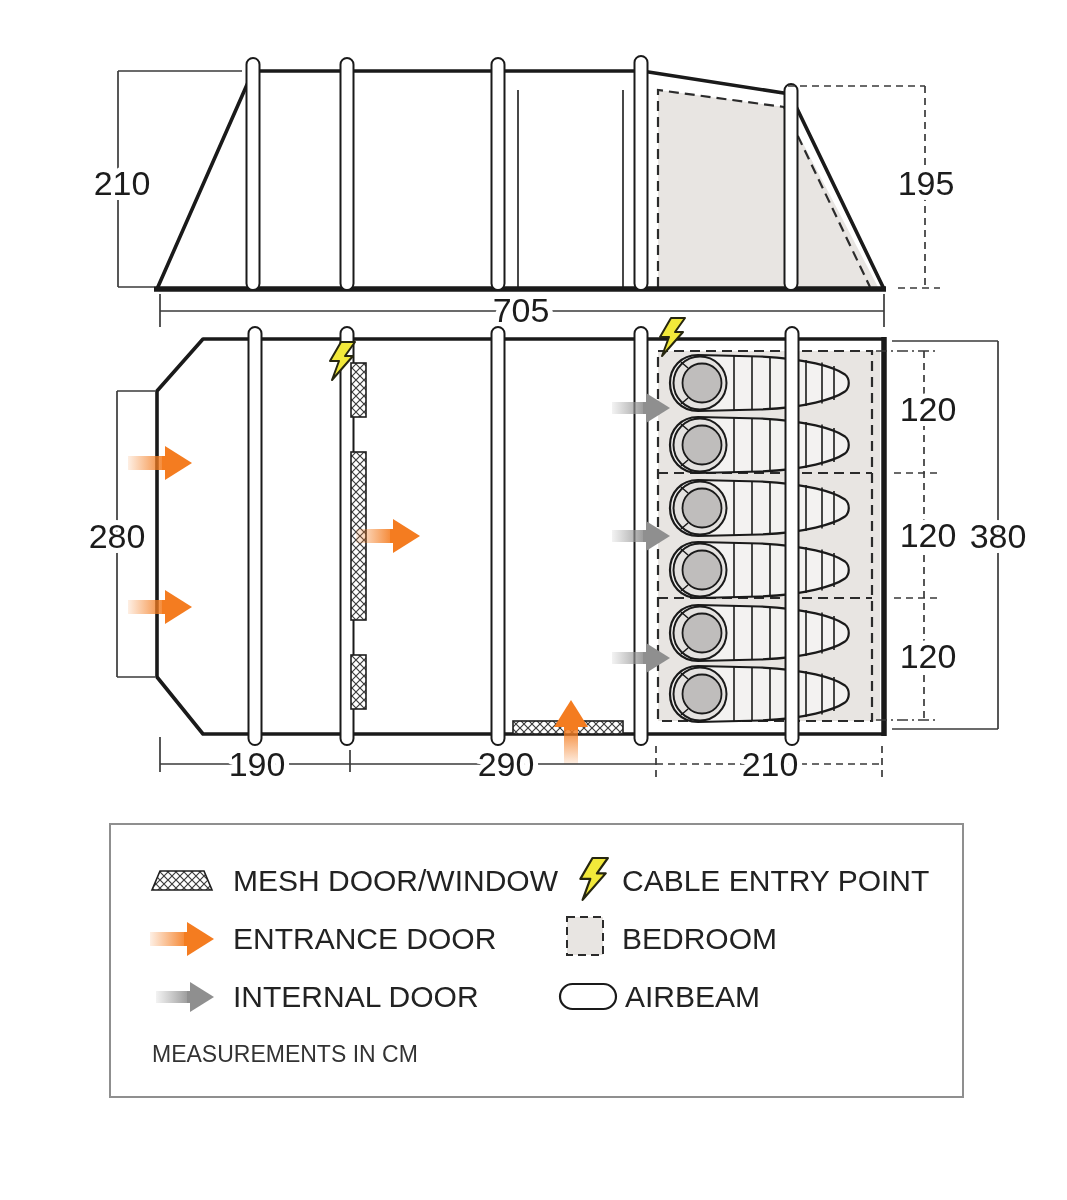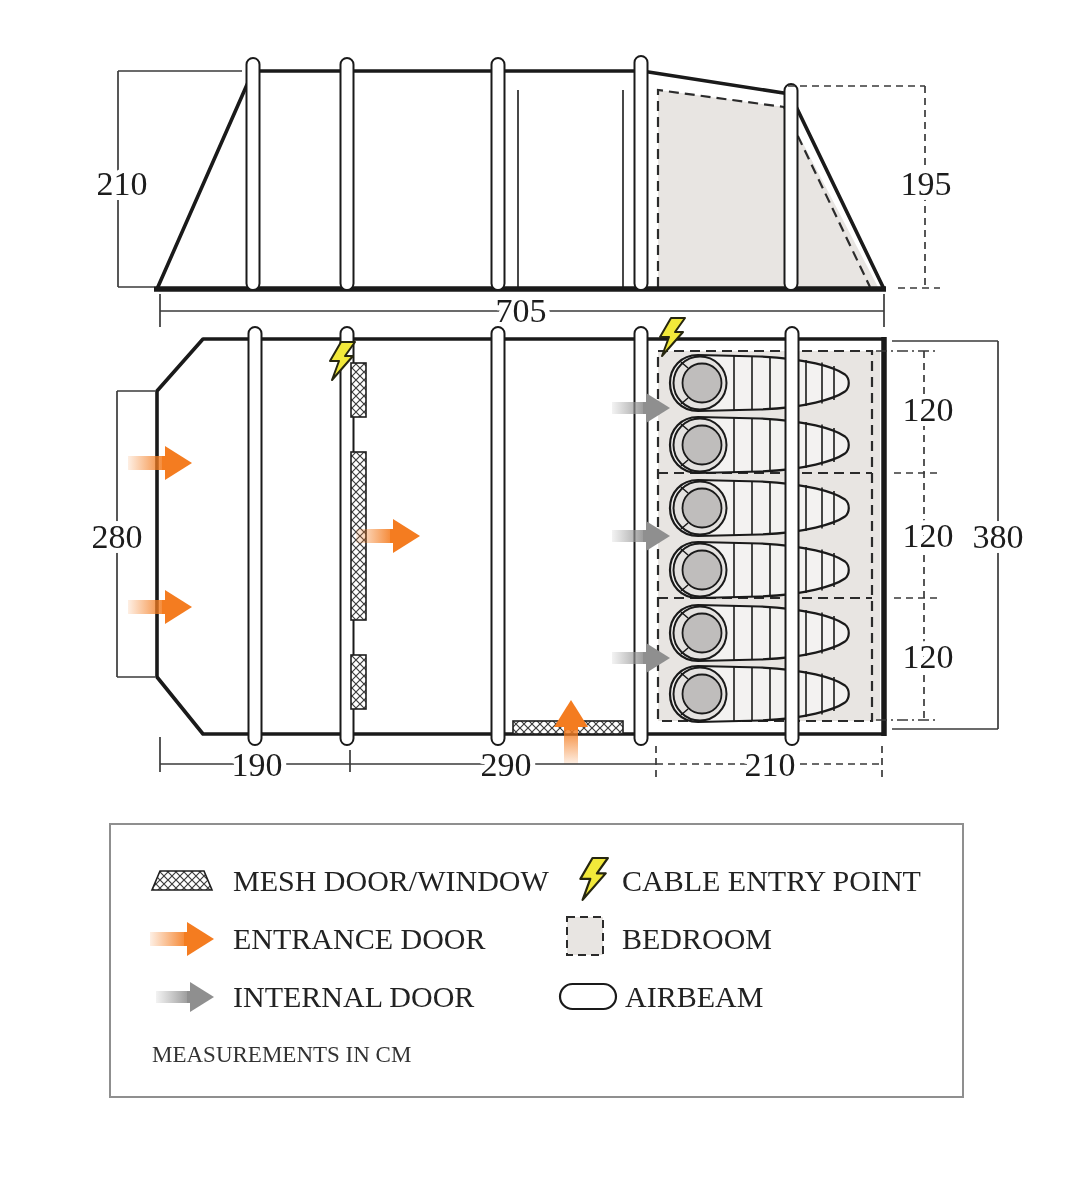--- a/index.html
+++ b/index.html
@@ -1,17 +1,17 @@
 <!DOCTYPE html>
 <html><head>
 <meta charset="utf-8">
 <style>
   html,body{margin:0;padding:0;background:#ffffff;}
   .stage{position:relative;width:1067px;height:1200px;background:#fff;overflow:hidden;
-         font-family:Liberation Serif, serif;}
+         font-family:Liberation Sans, sans-serif;}
   svg{display:block}
   .outline{fill:none;stroke:#1a1a1a;stroke-width:3.6;stroke-linejoin:round;}
   .thick{stroke:#1a1a1a;stroke-width:5.5;}
   .thin{stroke:#1a1a1a;stroke-width:1.6;fill:none;}
   .pill{fill:#ffffff;stroke:#1a1a1a;stroke-width:2;}
   .dim{stroke:#3a3a3a;stroke-width:1.7;fill:none;}
   .dimd{stroke:#3a3a3a;stroke-width:1.7;fill:none;stroke-dasharray:7 5;}
   .dimdd{stroke:#3a3a3a;stroke-width:1.7;fill:none;stroke-dasharray:11 4 2 4;}
   .dashed{fill:none;stroke:#2b2b2b;stroke-width:2.2;stroke-dasharray:10 6;}
   .dim-label{font-size:34px;fill:#1c1c1c;text-anchor:middle;

